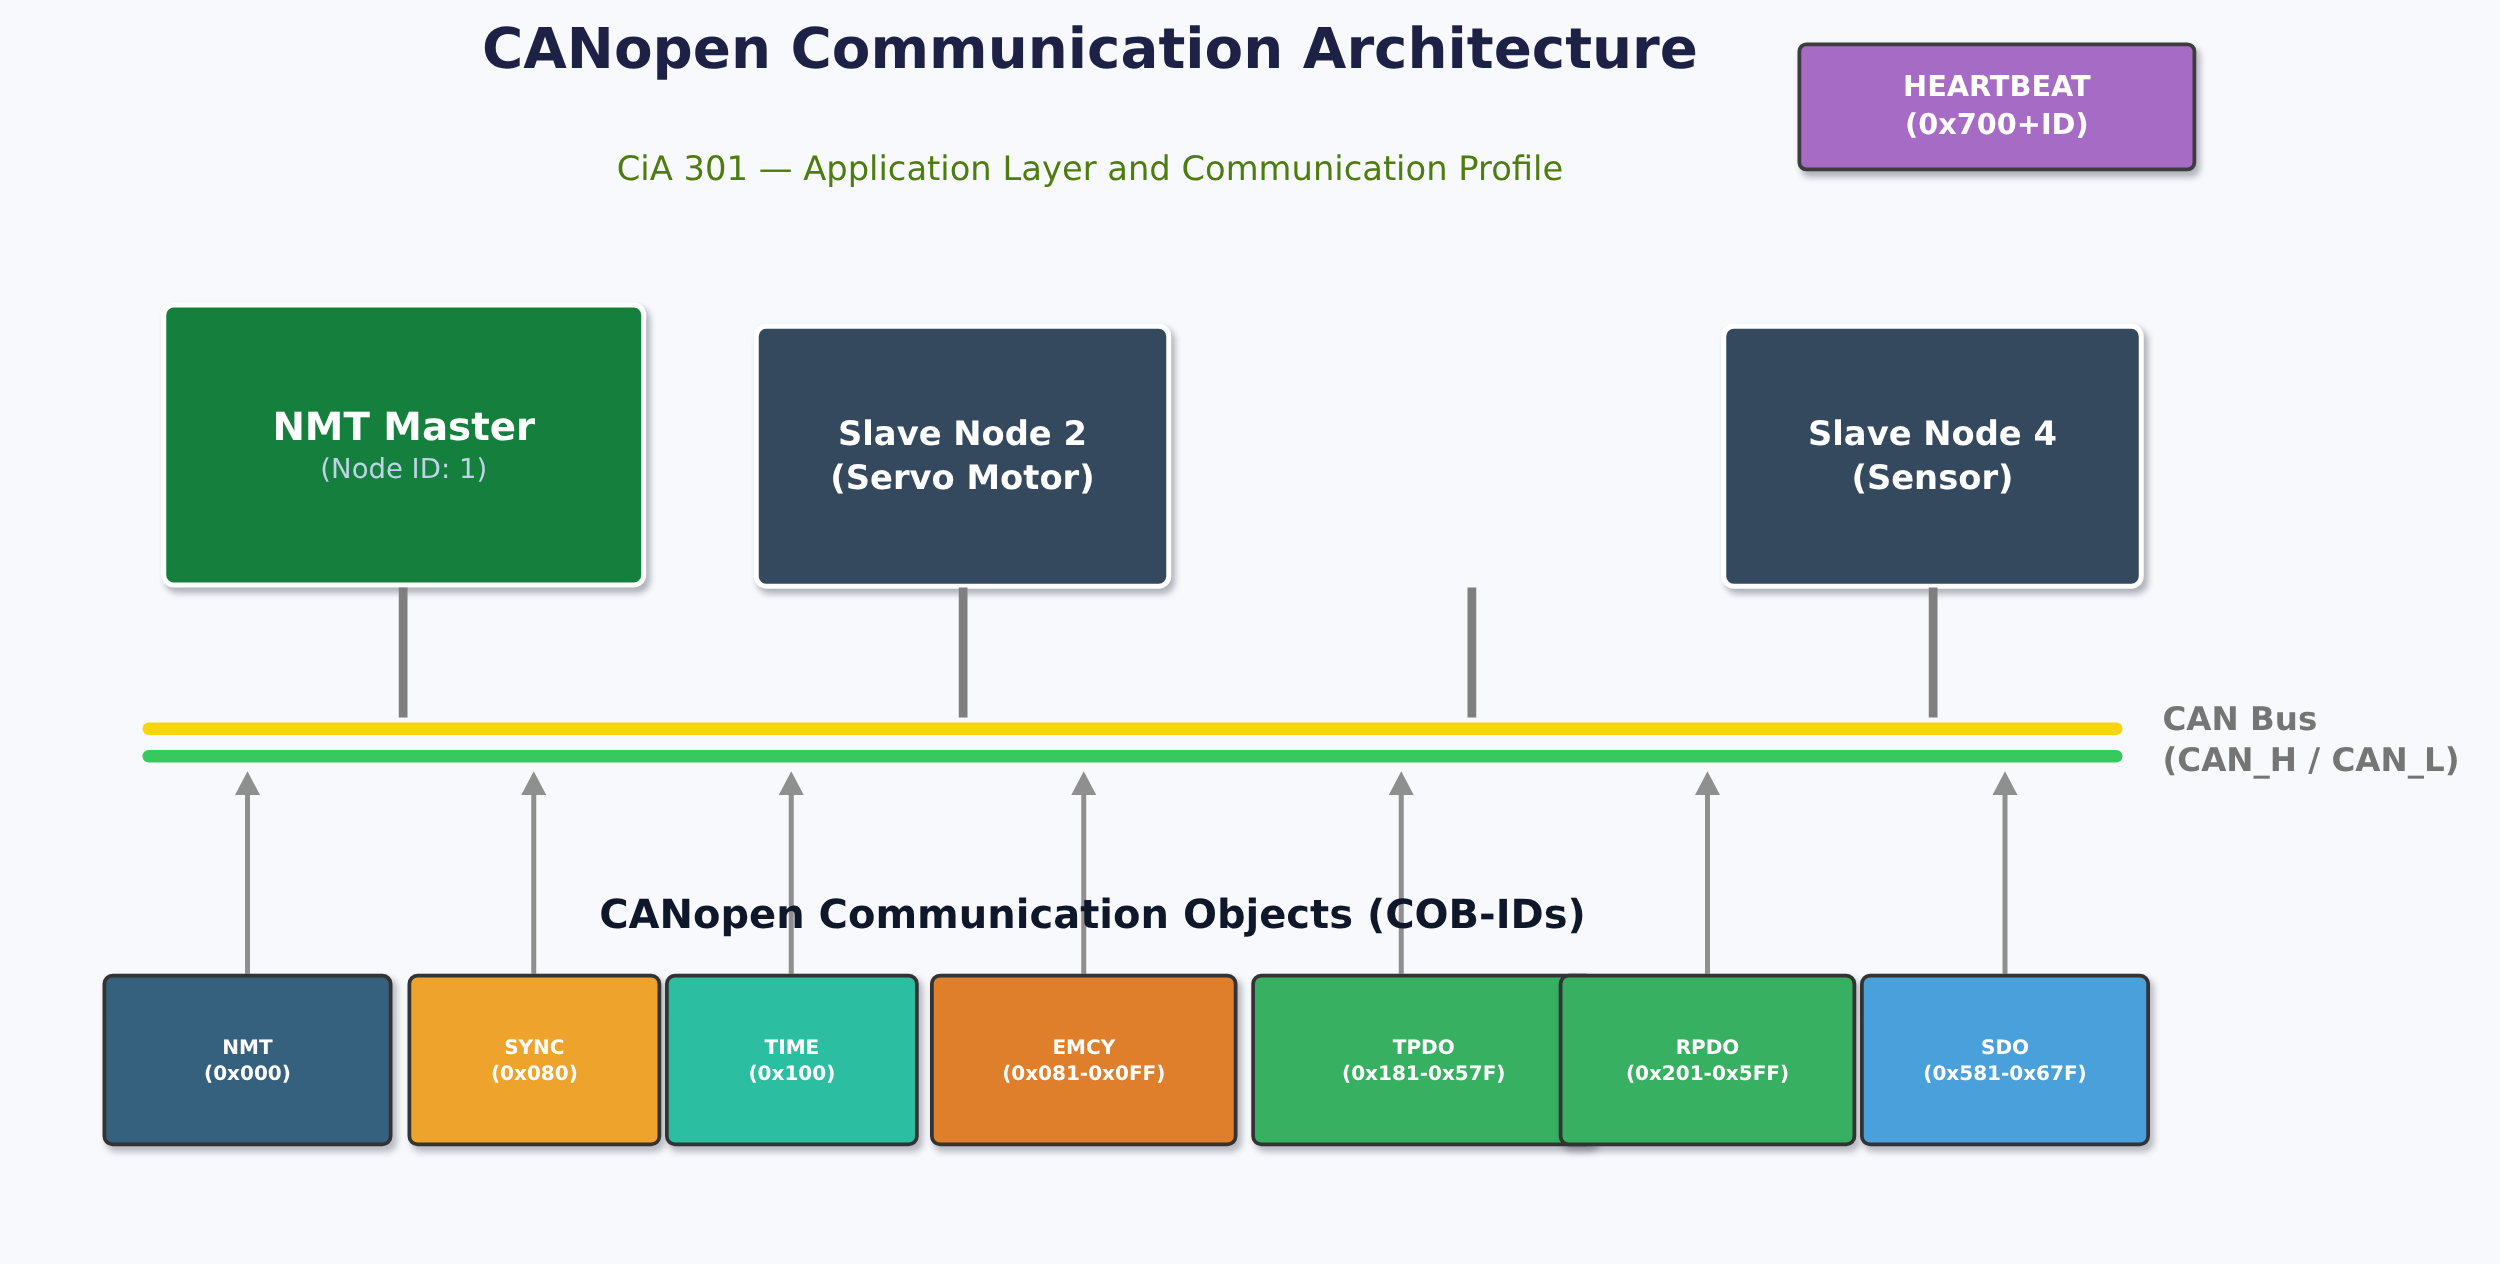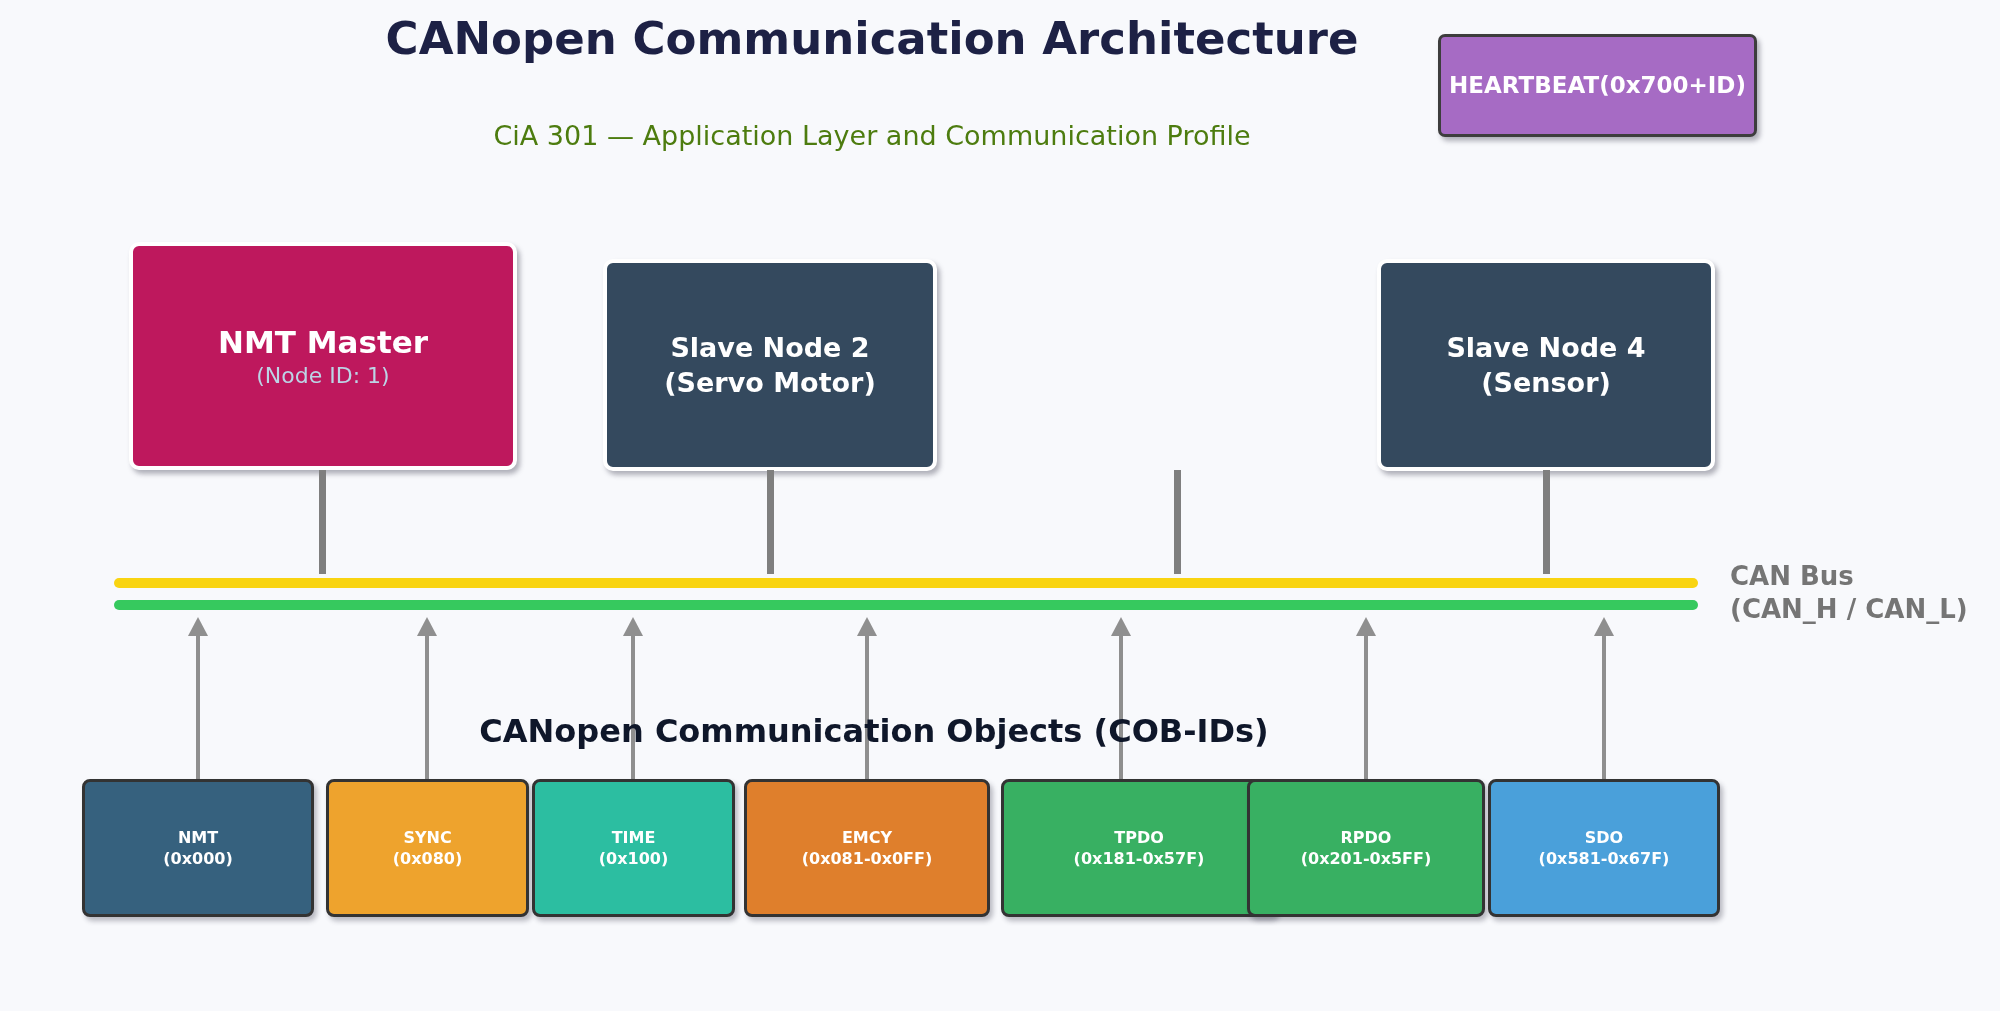--- a/index.html
+++ b/index.html
@@ -18,21 +18,21 @@
   }
   .subtitle {
     position:absolute; left:872px; top:88px; transform:translateX(-50%);
     font-size:27px; color:#4d7c0f; white-space:nowrap;margin-top:32px;
   }
 
   
   .heartbeat {
     position:absolute; left:1438px; top:34px; width:319px; height:103px;
     border:3px solid #3d3d3d; border-radius:7px;
-    display:flex; flex-direction:row; align-items:center; justify-content:center;
+    display:flex; flex-direction:column; align-items:center; justify-content:center;
     color:#ffffff; font-weight:bold; font-size:23px; line-height:1.3;
     box-shadow:3px 4px 5px rgba(40,40,60,0.35);
   }
 
   
   .node {
     position:absolute; border:4px solid; border-radius:10px;
     display:flex; flex-direction:column; align-items:center; justify-content:center;
     text-align:center; color:#ffffff;
     box-shadow:3px 4px 5px rgba(40,40,60,0.35);
@@ -96,21 +96,21 @@
 <div class="canvas">
 
   <div class="title">CANopen Communication Architecture</div>
   <div class="subtitle">CiA 301 — Application Layer and Communication Profile</div>
 
   <div class="heartbeat" style="background-color: rgb(166, 107, 196);">
     <div>HEARTBEAT</div>
     <div>(0x700+ID)</div>
   </div>
 
-  <div class="node master n1" style="background-color: #be185d;">
+  <div class="node master n1" style="background-color: #15803d;">
     <div class="node-title">NMT Master</div>
     <div class="node-subtitle">(Node ID: 1)</div>
   </div>
   <div class="node n2" style="background-color: rgb(52, 73, 94);">
     <div class="node-title">Slave Node 2</div>
     <div class="node-subtitle">(Servo Motor)</div>
   </div>
   <div class="node n4" style="background-color: rgb(52, 73, 94);">
     <div class="node-title">Slave Node 4</div>
     <div class="node-subtitle">(Sensor)</div>

